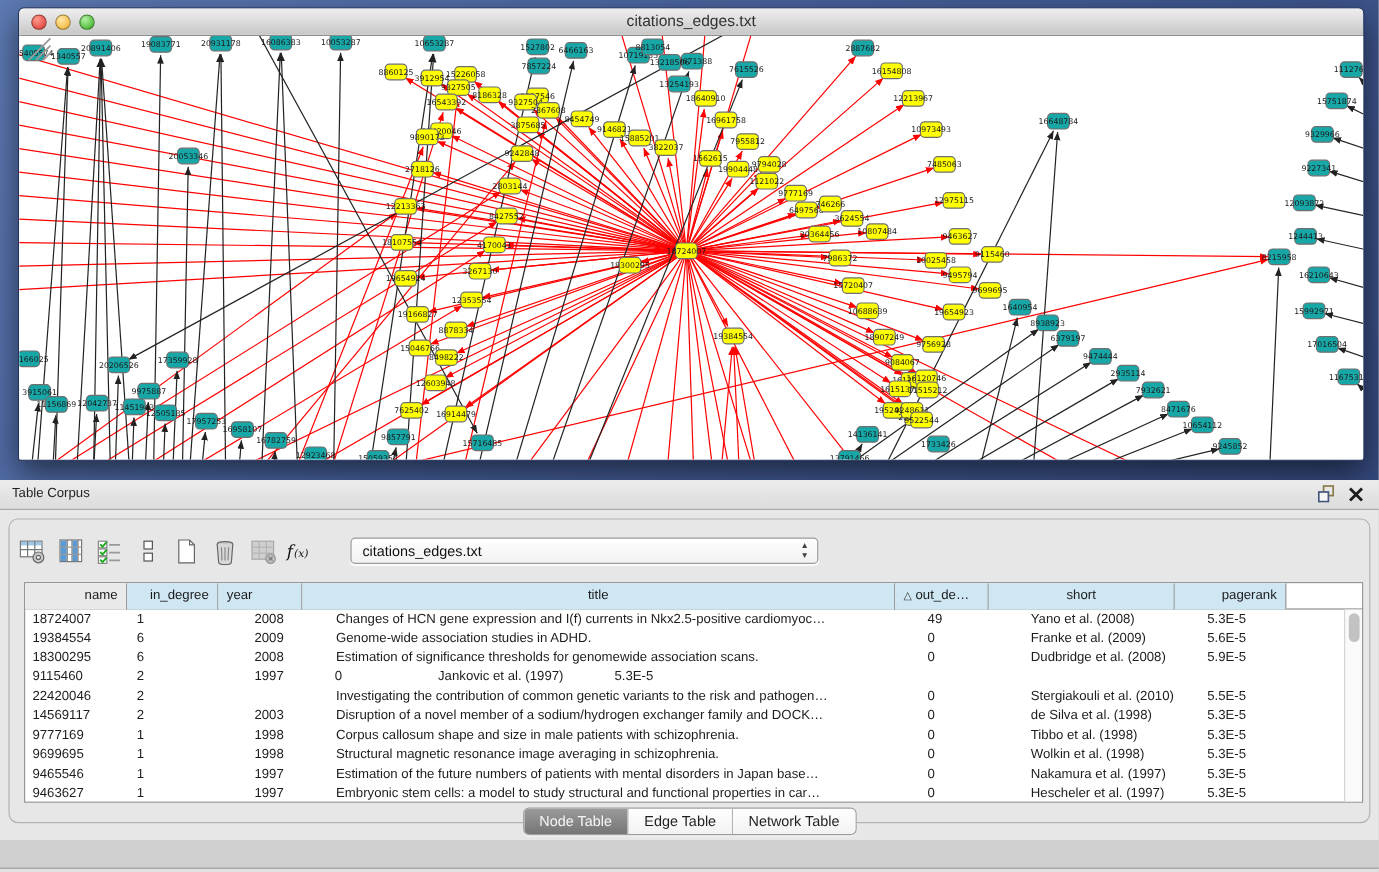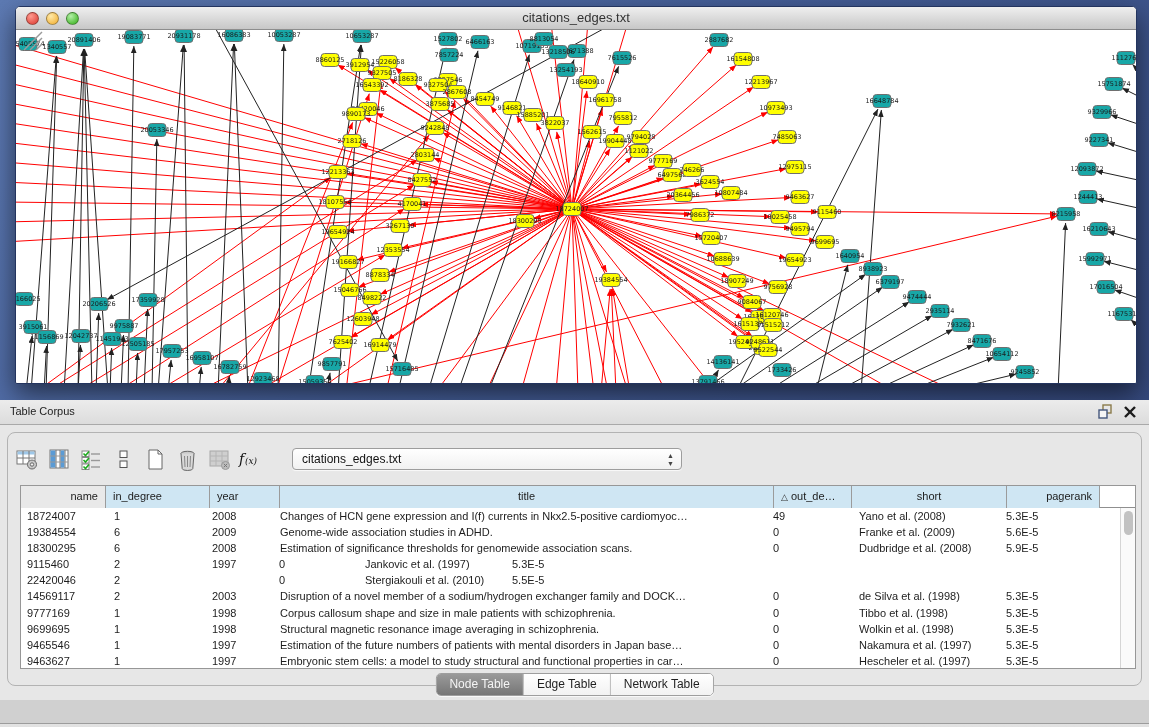--- a/index.html
+++ b/index.html
@@ -911,21 +911,21 @@
         </span>
       <div class="combo">
         <span class="combo-text">citations_edges.txt</span>
         <span class="combo-arrows">▲<br>▼</span>
       </div>
     </div>
 
     <div class="grid-table">
       <div class="thead" id="thead">
           <div class="th gray" style="width: 85px; text-align: right;"><span>name</span></div>
-          <div class="th" style="width: 104px; "><span>in_degree</span></div>
+          <div class="th" style="width: 76px; text-align: right;"><span>in_degree</span></div>
           <div class="th" style="width: 70px; "><span>year</span></div>
           <div class="th" style="width: 494px; text-align: center;"><span>title</span></div>
           <div class="th" style="width: 78px; text-align: left;"><span class="sortg">△</span><span>out_de…</span></div>
           <div class="th" style="width: 155px; text-align: center;"><span>short</span></div>
           <div class="th" style="width: 93px; text-align: right;"><span>pagerank</span></div>
         </div>
       <div class="tbody" id="tbody">
           <div class="tr">
             <div class="td" style="width: 85px; padding-left: 6px;">18724007</div>
             <div class="td" style="width: 98px; padding-left: 8px;">1</div>
@@ -958,20 +958,21 @@
             <div class="td" style="width: 98px; padding-left: 8px;">2</div>
             <div class="td" style="width: 70px; padding-left: 8px;">1997</div>
             <div class="td" style="width: 78px; padding-left: 5px;">0</div>
             <div class="td" style="width: 155px; padding-left: 13px;">Jankovic et al. (1997)</div>
             <div class="td" style="width: 93px; padding-left: 5px;">5.3E-5</div>
           </div>
           <div class="tr">
             <div class="td" style="width: 85px; padding-left: 6px;">22420046</div>
             <div class="td" style="width: 98px; padding-left: 8px;">2</div>
             <div class="td" style="width: 70px; padding-left: 8px; margin-top: 48px;">2012</div>
+            <div class="td" style="width: 494px; padding-left: 6px;">Investigating the contribution of common genetic variants to the risk and pathogen…</div>
             <div class="td" style="width: 78px; padding-left: 5px;">0</div>
             <div class="td" style="width: 155px; padding-left: 13px;">Stergiakouli et al. (2010)</div>
             <div class="td" style="width: 93px; padding-left: 5px;">5.5E-5</div>
           </div>
           <div class="tr">
             <div class="td" style="width: 85px; padding-left: 6px;">14569117</div>
             <div class="td" style="width: 98px; padding-left: 8px;">2</div>
             <div class="td" style="width: 70px; padding-left: 8px;">2003</div>
             <div class="td" style="width: 494px; padding-left: 6px;">Disruption of a novel member of a sodium/hydrogen exchanger family and DOCK…</div>
             <div class="td" style="width: 78px; padding-left: 5px;">0</div>

